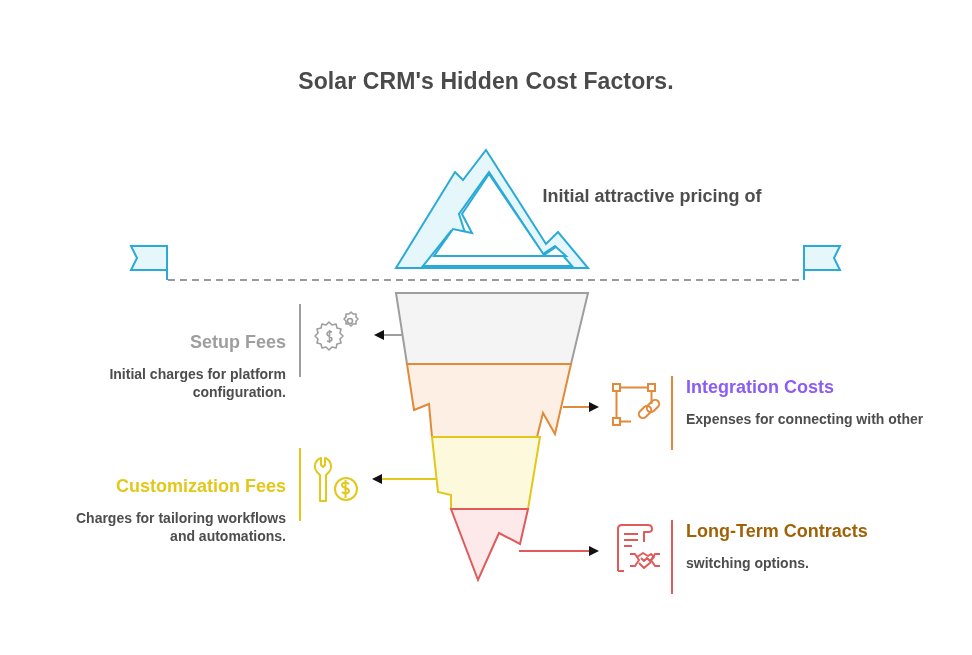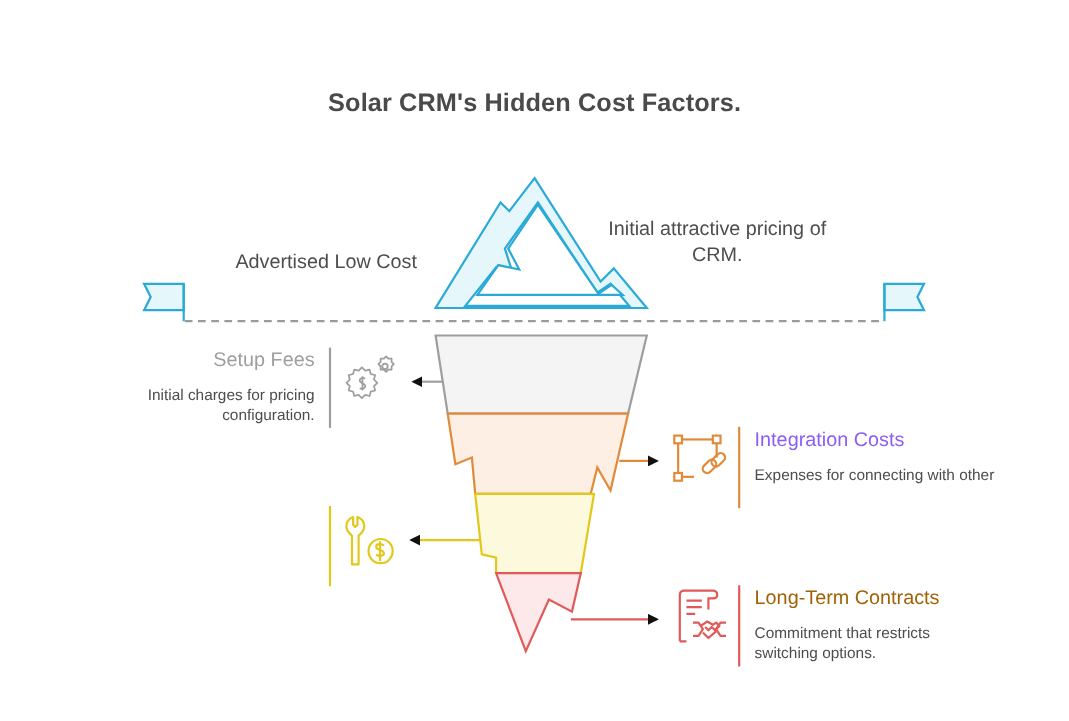--- a/index.html
+++ b/index.html
@@ -1,24 +1,24 @@
 <!DOCTYPE html>
 <html><head>
   <meta charset="utf-8">
   <style>
     html, body { margin: 0; padding: 0; background: #ffffff; }
     body { width: 972px; height: 655px; position: relative; overflow: hidden;
            font-family: "Liberation Sans", "DejaVu Sans", sans-serif; }
-    #stage { position: absolute; left: 0; top: 16px; width: 972px; height: 586px; }
+    #stage { position: absolute; left: 0; top: 4px; width: 972px; height: 586px; }
     .title { position: absolute; left: 0; width: 972px; top: 64px; text-align: center;
              font-size: 23px; font-weight: bold; color: #4a4a4a; letter-spacing: 0.1px; }
-    .txt { position: absolute; white-space: nowrap; }
+    .txt { position: absolute; white-space: nowrap; font-weight: bold; }
     .hdr { font-size: 18px; }
     .desc { font-size: 14px; color: #4d4d4d; line-height: 18px; }
-    .right { text-align: right; }
+    .right { text-align: right; margin-top: 27px; }
     .center { text-align: center; }
   </style>
 </head>
 <body>
 
 <div id="stage">
 
   <div class="title">Solar CRM's Hidden Cost Factors.</div>
 
   <svg width="972" height="655" viewBox="0 0 972 655" style="position:absolute;left:0;top:0;">
@@ -93,37 +93,39 @@
       <path d="M618,567 v-42 c0,-3 2,-4 4,-4 h26 c3,0 4,2 4,4 c0,2 -2,3 -4,3 h-4 v10"></path>
       <path d="M618,567 h6"></path>
       <line x1="624" y1="530" x2="638" y2="530"></line>
       <line x1="624" y1="536" x2="638" y2="536"></line>
       <line x1="624" y1="542" x2="632" y2="542"></line>
       <path d="M630,550 h5 l4,6 l-4,6 h-5 M660,550 h-5 l-4,6 l4,6 h5"></path>
       <path d="M637,553 l6,-4 l5,3 l3,-2 l3,3 l-4,4 l-3,-3 l-3,3 l-3,-3 M639,559 l5,5 l7,-6"></path>
     </g>
   </svg>
 
-  <div class="txt" style="left:214px;top:212px;font-size:18px;color:#4d4d4d;">Advertised Low Cost</div>
   <div class="txt center" style="left:538px;top:181px;width:228px;font-size:18px;color:#4d4d4d;line-height:23px;">
     <div>Initial attractive pricing of</div>
-    <div>CRM.</div>
   </div>
 
   <div class="txt right" style="right:686px;top:301px;">
     <div class="hdr" style="color:#9e9e9e;margin-bottom:12px;">Setup Fees</div>
-    <div class="desc">Initial charges for pricing</div>
+    <div class="desc">Initial charges for platform</div>
     <div class="desc">configuration.</div>
   </div>
 
   <div class="txt" style="left:686px;top:373px;">
     <div class="hdr" style="color:#8b5cf6;margin-bottom:12px;">Integration Costs</div>
     <div class="desc">Expenses for connecting with other</div>
   </div>
 
+  <div class="txt right" style="right:686px;top:445px;">
+    <div class="hdr" style="color:#e2c81a;margin-bottom:12px;">Customization Fees</div>
+    <div class="desc">Charges for tailoring workflows</div>
+    <div class="desc">and automations.</div>
+  </div>
 
   <div class="txt" style="left:686px;top:517px;">
     <div class="hdr" style="color:#a16207;margin-bottom:12px;">Long-Term Contracts</div>
-    <div class="desc">Commitment that restricts</div>
     <div class="desc">switching options.</div>
   </div>
 
 </div>
 
 </body></html>

